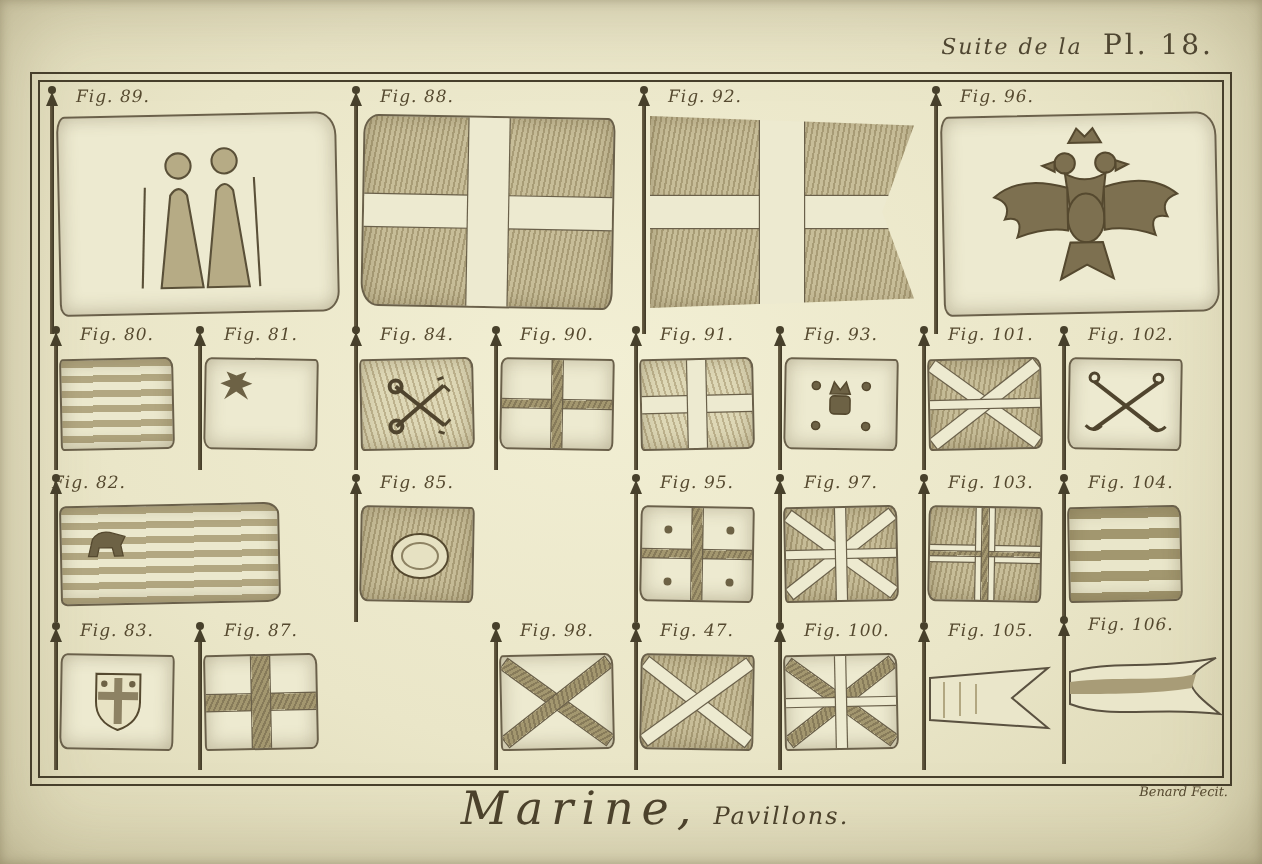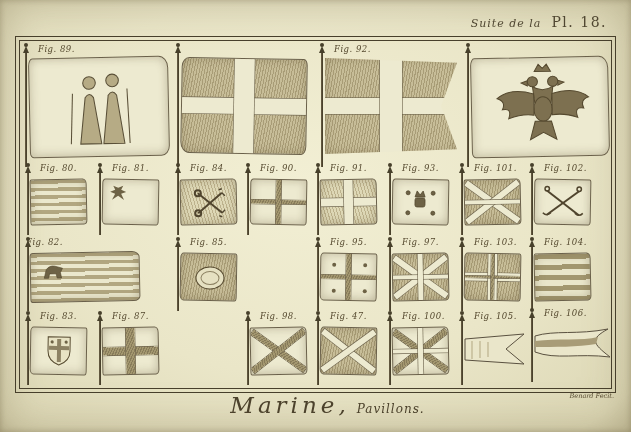--- a/index.html
+++ b/index.html
@@ -68,37 +68,39 @@
           <path d="M21,74 L26,30 Q30,24 34,30 L41,74 Z"></path>
           <circle cx="52" cy="14" r="6"></circle>
           <path d="M43,74 L48,28 Q52,22 56,28 L63,74 Z"></path>
           <path d="M66,22 L68,74" fill="none"></path>
         </g>
       </svg>
     </div>
   </div>
 
   <div class="cell" style="left:176px;top:44px;width:138px;height:122px">
+    <div class="fig-label">Fig. 88.</div>
     <div class="pole" style="left:1px;top:9px;height:114px"></div>
     <div class="flag fd w2" style="left:5px;top:14px;width:126px;height:96px">
       <span class="bh lt"></span>
       <span class="bv lt"></span>
     </div>
   </div>
 
   <div class="cell" style="left:320px;top:44px;width:142px;height:122px">
     <div class="fig-label">Fig. 92.</div>
     <div class="pole" style="left:1px;top:9px;height:114px"></div>
     <div class="flag fd clip" style="left:5px;top:14px;width:132px;height:96px;clip-path:polygon(0 0,100% 5%,88% 50%,100% 95%,0 100%)">
       <span class="bh lt"></span>
       <span class="bv lt"></span>
     </div>
   </div>
 
   <div class="cell" style="left:466px;top:44px;width:148px;height:122px">
+    <div class="fig-label">Fig. 96.</div>
     <div class="pole" style="left:1px;top:9px;height:114px"></div>
     <div class="flag fl w1" style="left:5px;top:13px;width:138px;height:100px">
       <svg class="emb" style="left:8px;top:4px" width="122" height="92" viewBox="0 0 120 90">
         <g fill="#7d7050" stroke="#55492f" stroke-width="1">
           <path d="M54,9 l4,-7 4,4 4,-4 4,7 z"></path>
           <circle cx="52" cy="19" r="5"></circle>
             <circle cx="72" cy="19" r="5"></circle>
           <path d="M47,18 l-6,2 6,3 z"></path>
             <path d="M77,18 l6,2 -6,3 z"></path>
           <path d="M52,24 Q62,30 72,24 L70,40 Q62,46 54,40 Z"></path>

